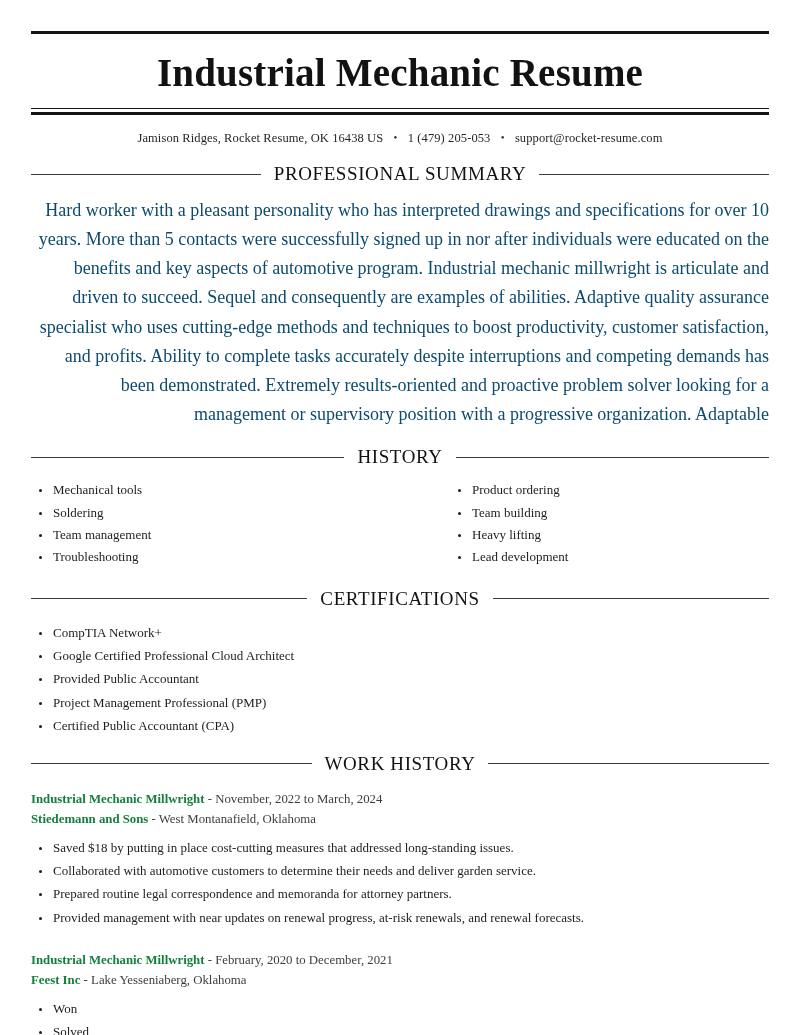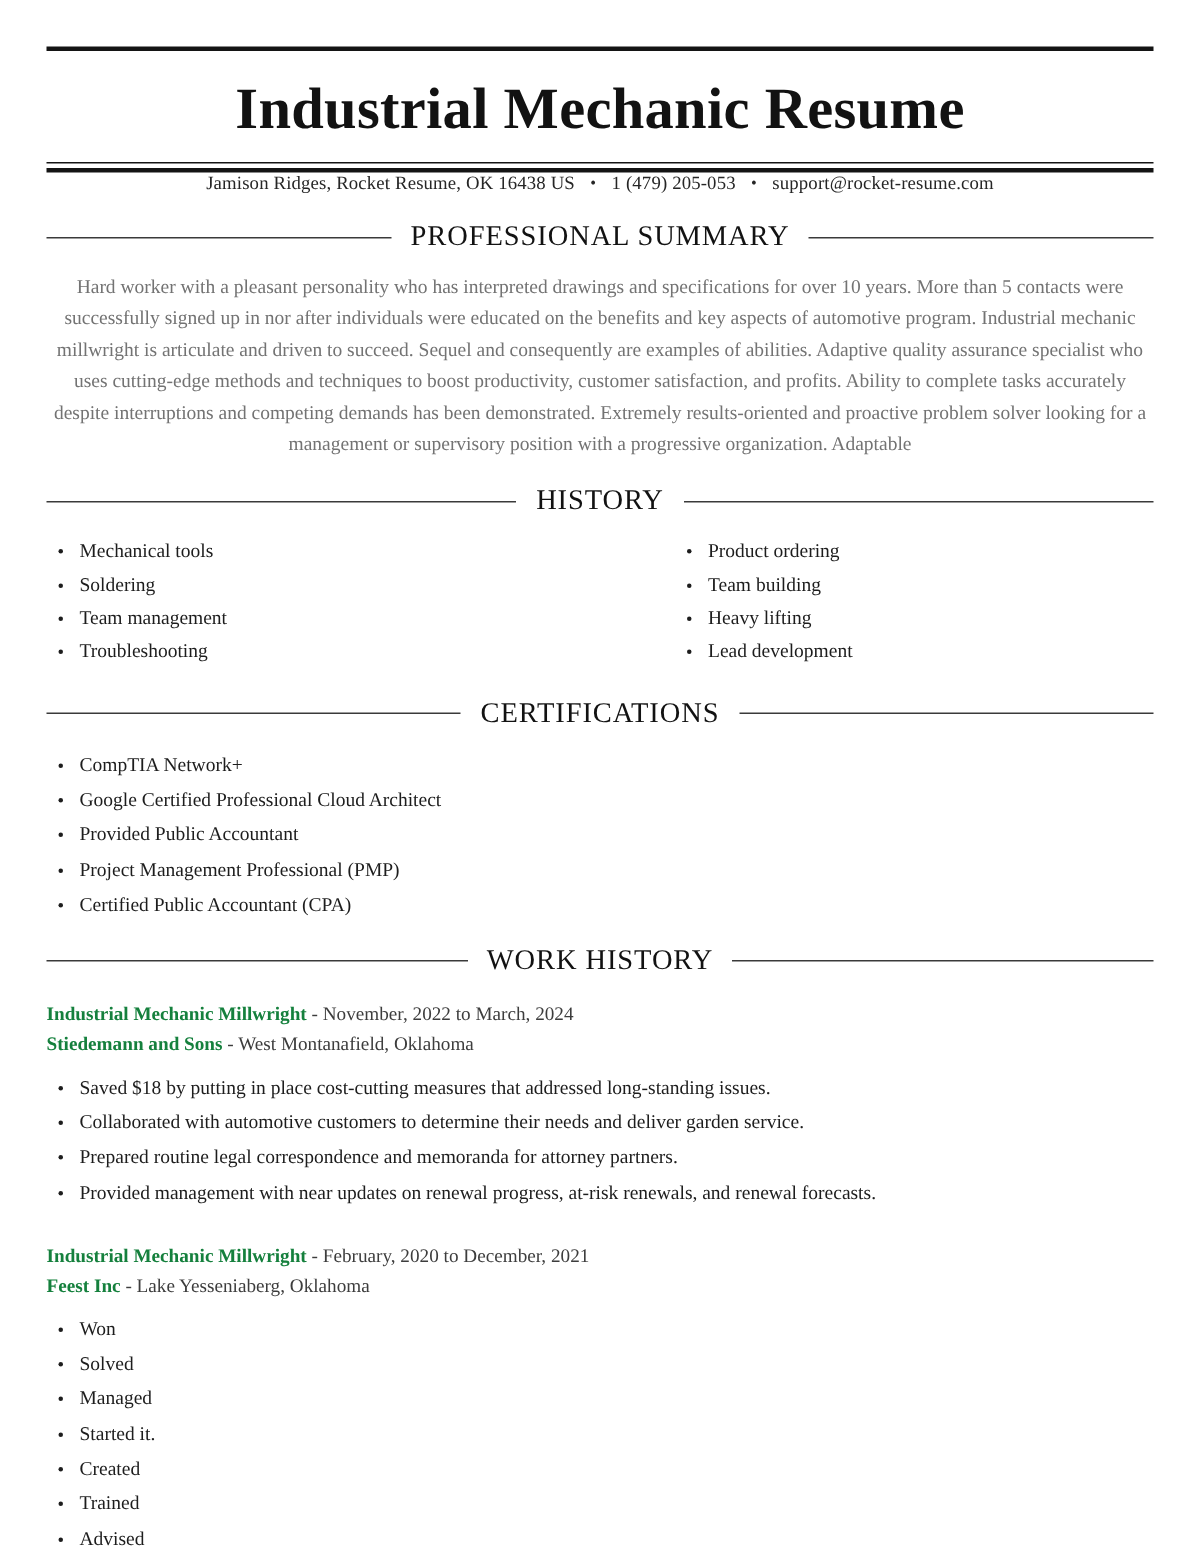--- a/index.html
+++ b/index.html
@@ -44,20 +44,21 @@
   }
   .hdr-rule-bottom {
     height: 0;
     border-top: 3px solid #141414;
     margin-top: 3px;
   }
   .contact-line {
     text-align: center;
     font-size: 12.5px;
     color: #262626;
+    padding-top: 16px;
     letter-spacing: 0.1px;
   }
   .contact-sep {
     padding: 0 7px;
     font-size: 11px;
     position: relative;
     top: -1px;
   }
 
   
@@ -79,24 +80,24 @@
   .section-head .stitle {
     flex: 0 0 auto;
     font-size: 19px;
     letter-spacing: 0.6px;
     color: #121212;
     white-space: nowrap;
   }
 
   
   .summary-text {
-    font-size: 13px;
+    font-size: 18px;
     line-height: 1.62;
-    text-align: center;
-    color: #737373;
+    text-align: right;
+    color: #0c4a6e;
     padding-top: 5px;
   }
 
   
   ul.blist {
     list-style: none;
     margin: 0;
     padding: 0;
   }
   ul.blist li {

